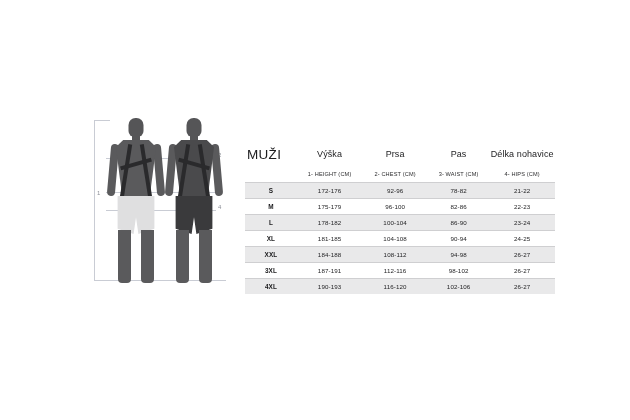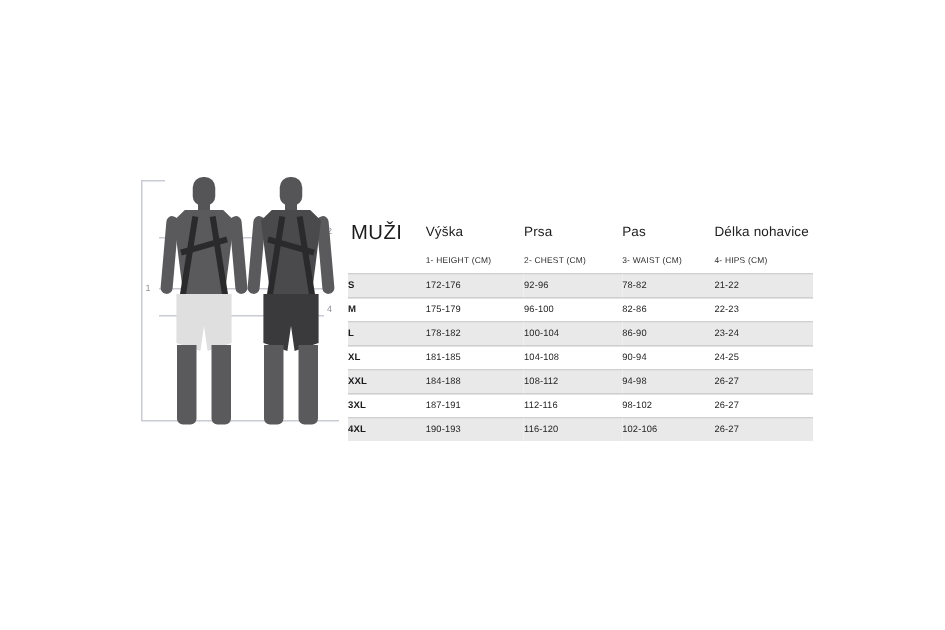--- a/index.html
+++ b/index.html
@@ -158,23 +158,25 @@
   
   .table-wrap {
     position: absolute;
     left: 232px;
     top: 142px;
     width: 310px;
   }
   table.size-table {
     border-collapse: collapse;
     width: 310px;
+    margin-left: 13px;
   }
   table.size-table td, table.size-table th {
     padding: 0;
+    text-align: center;
     vertical-align: middle;
     font-weight: normal;
   }
   .title-cell {
     text-align: left !important;
     font-size: 13.5px;
     font-weight: bold;
     color: #1d1d1f;
     letter-spacing: .3px;
     padding-left: 2px !important;

